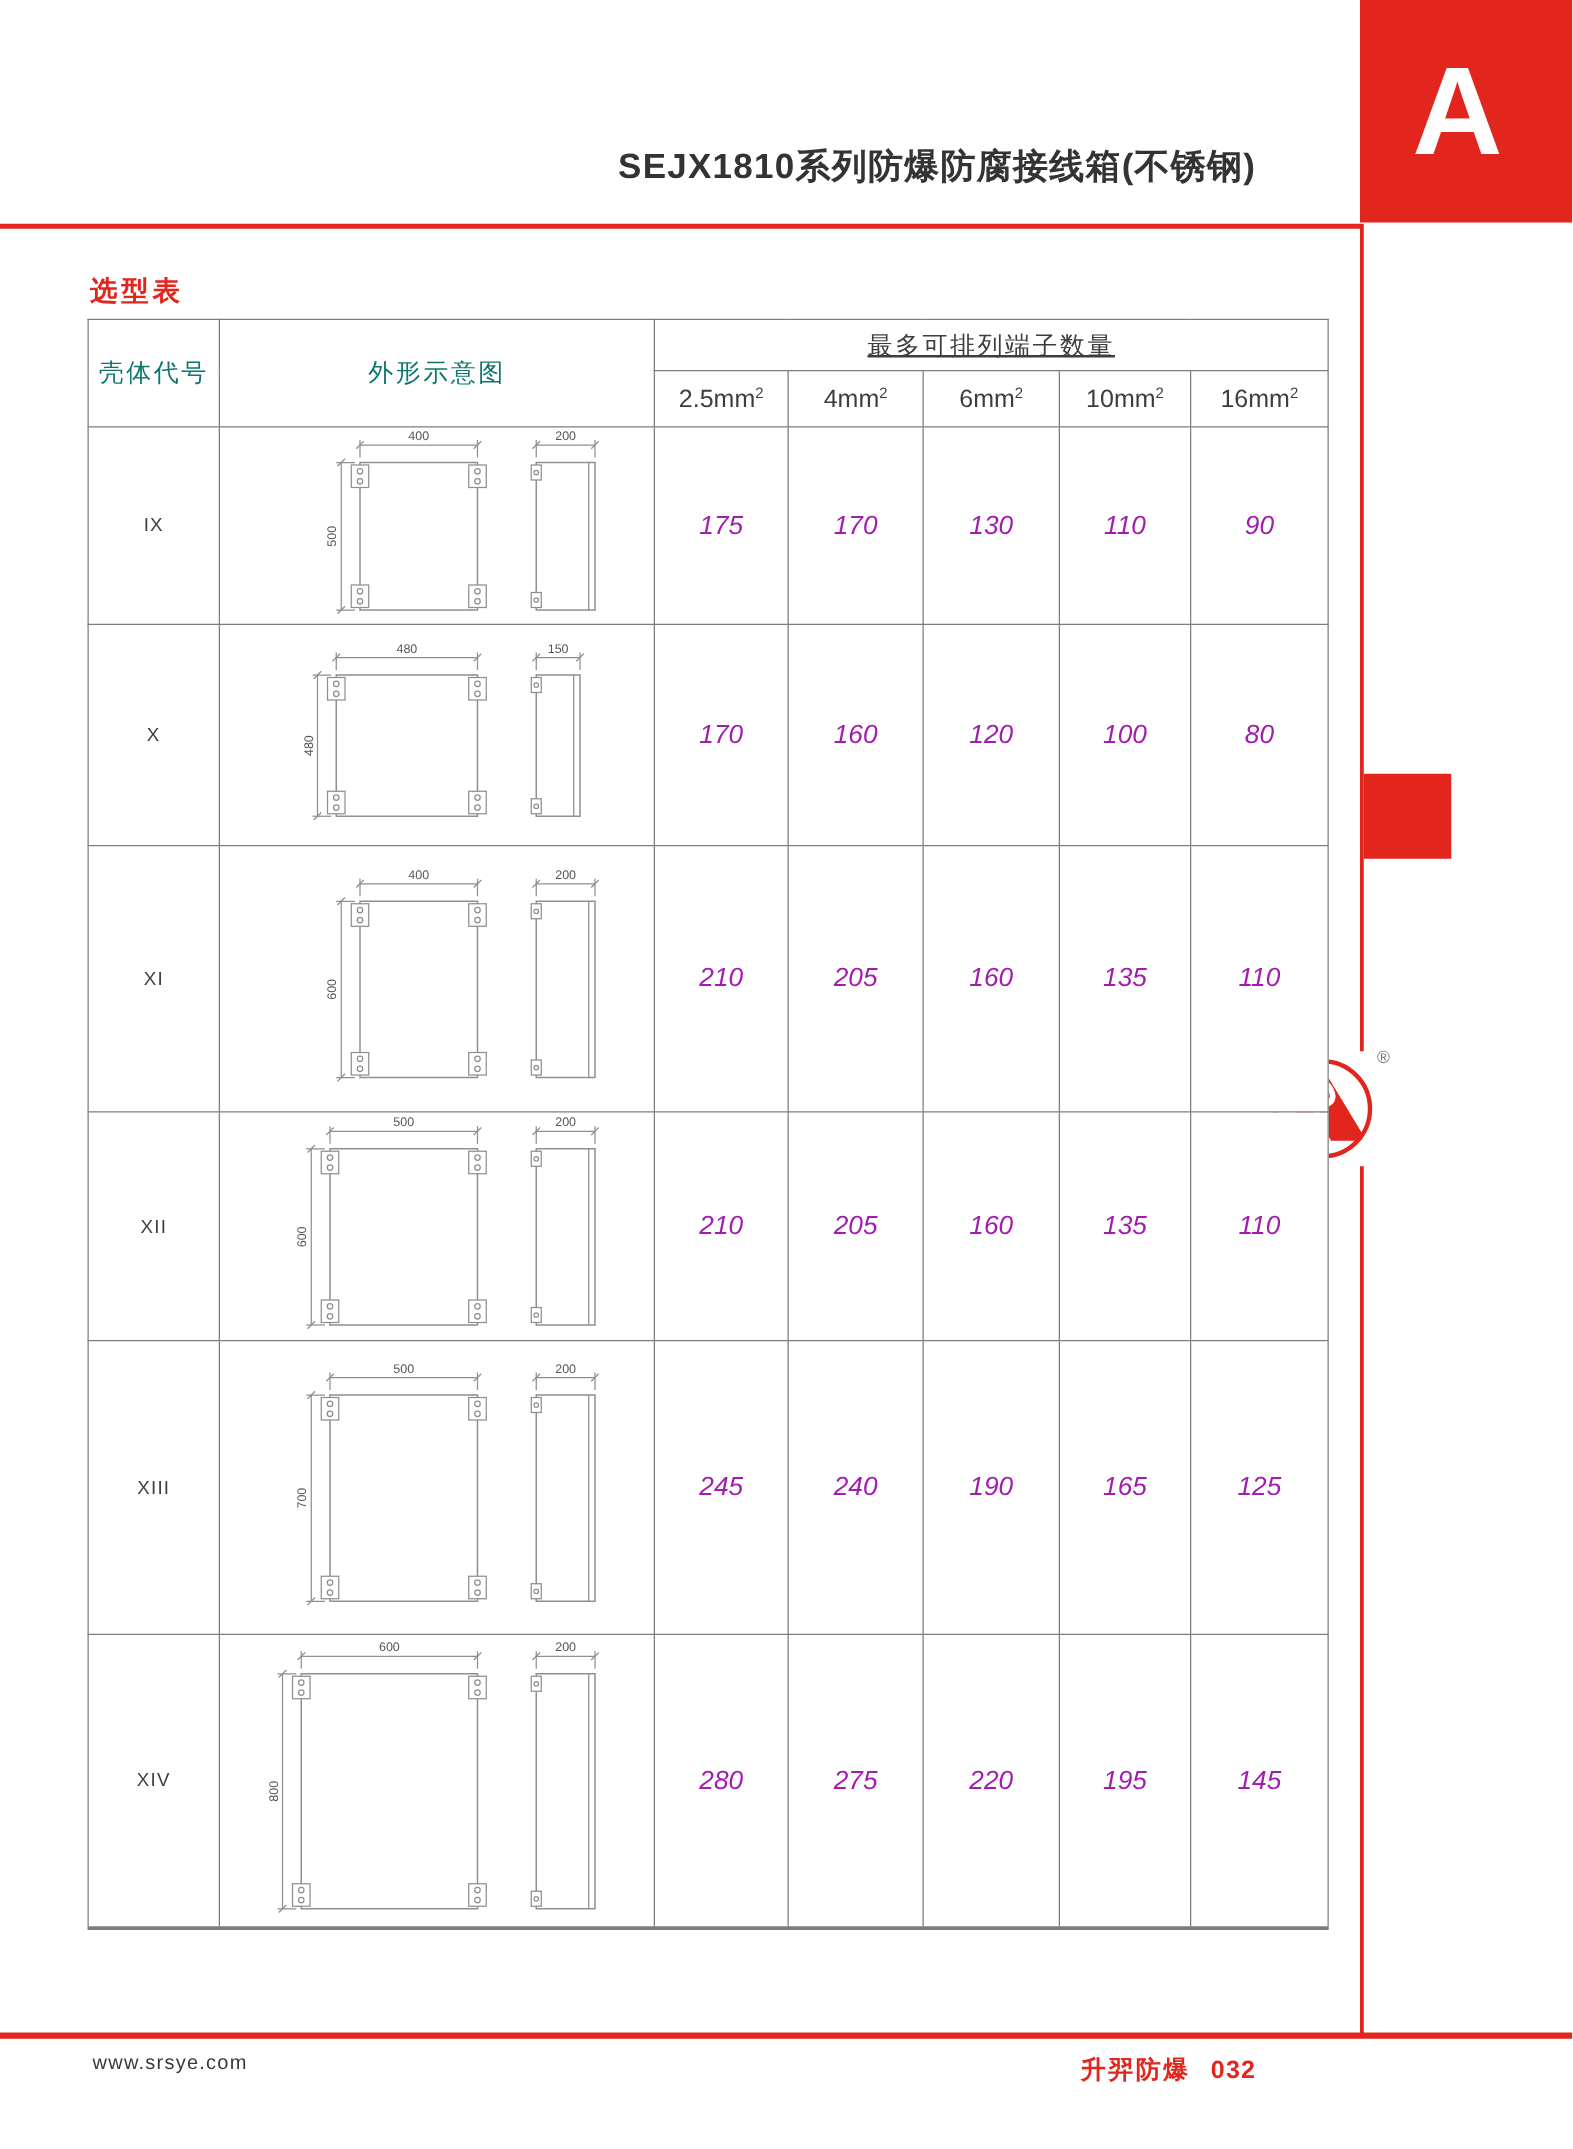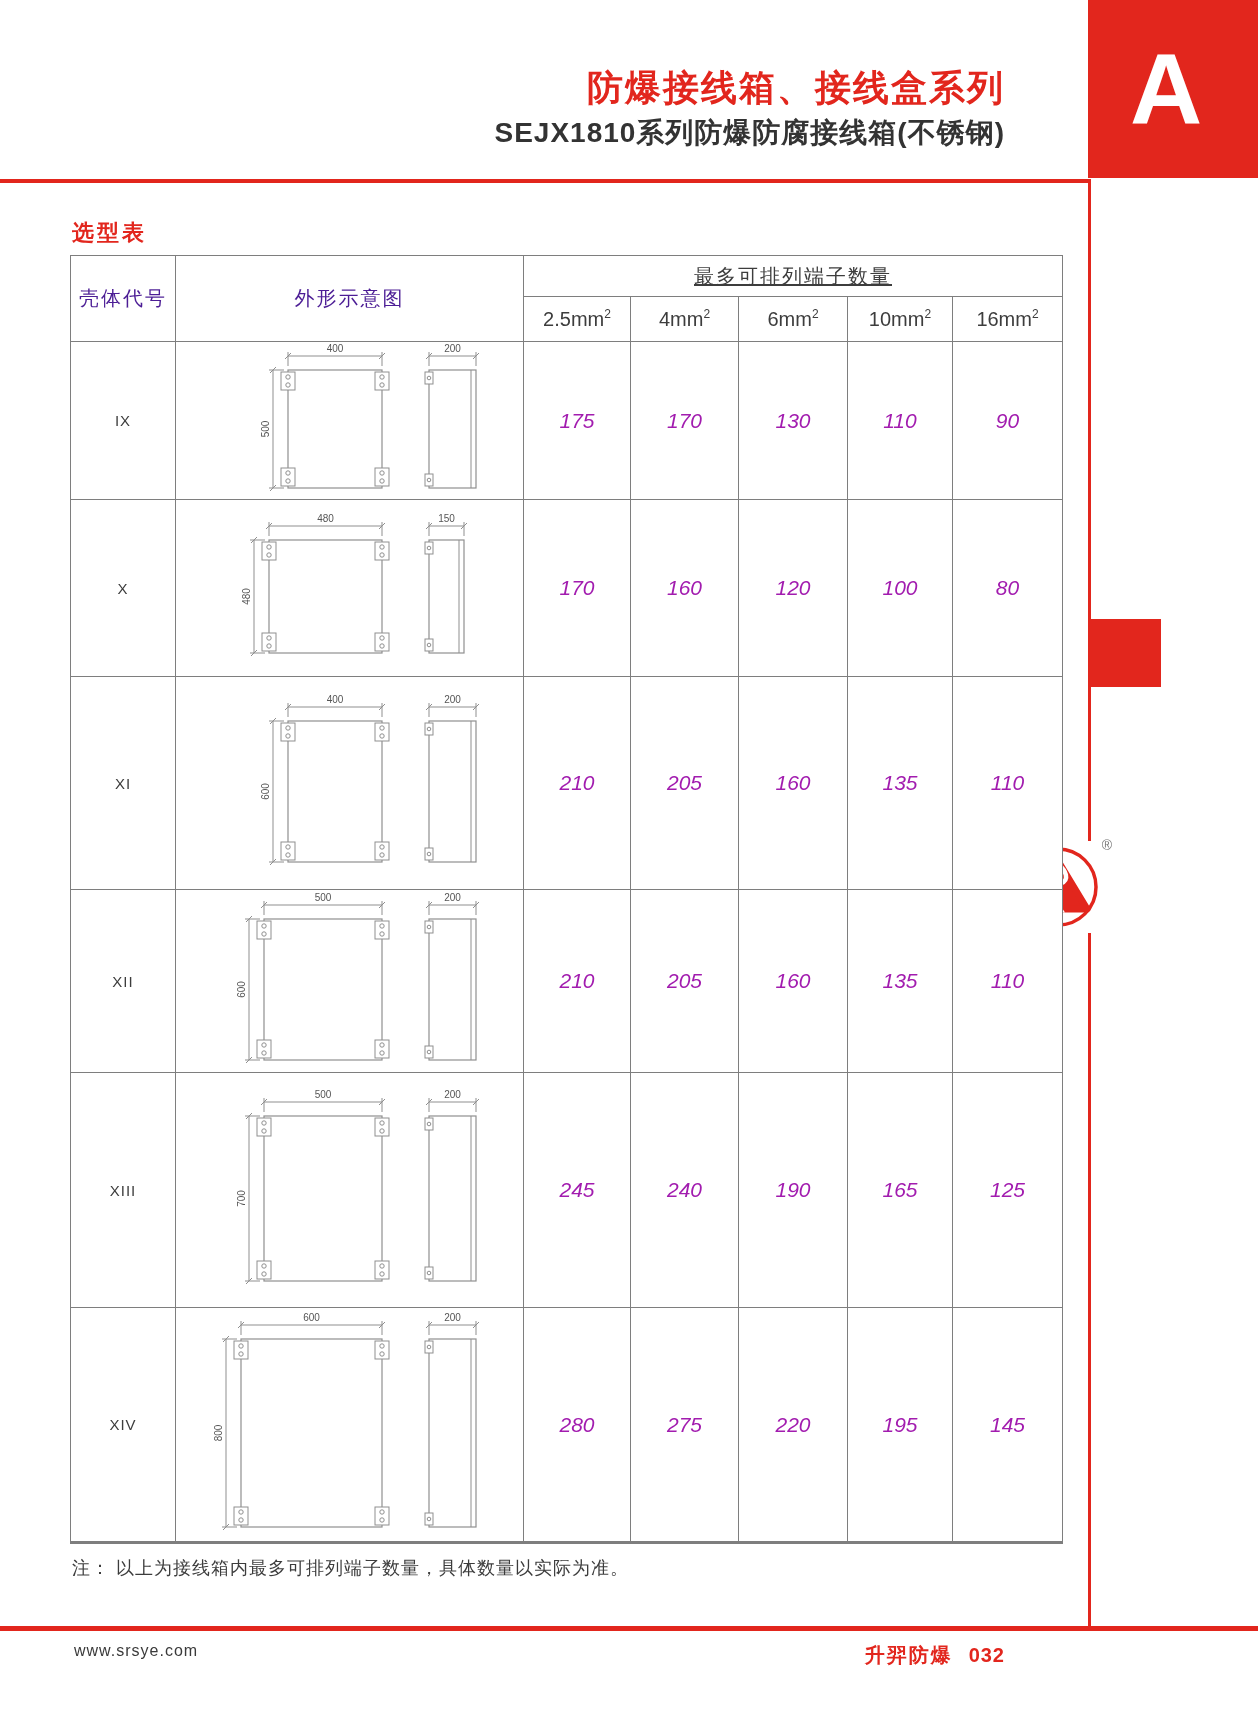--- a/index.html
+++ b/index.html
@@ -20,39 +20,38 @@
   .brand-logo{position:absolute;left:1014px;top:841px;width:92px;height:92px;background:#fff;}
   .brand-logo .rmark{position:absolute;right:-6px;top:-4px;font-size:14px;color:#777;}
   
   .section-label{position:absolute;left:72px;top:218px;font-size:22px;font-weight:bold;color:#e2261d;letter-spacing:3px;}
   
   table.sel{position:absolute;left:70px;top:255px;width:992px;border-collapse:collapse;table-layout:fixed;
     border-bottom:3px solid #7e7e7e;}
   table.sel th,table.sel td{border:1px solid #7e7e7e;text-align:center;vertical-align:middle;
     font-weight:normal;padding:0;background:#fff;}
   th.group-th{height:40px;font-size:20px;color:#3d3d3d;letter-spacing:2px;text-decoration:underline;}
-  th.head-th{font-size:20px;color:#4c1d95;letter-spacing:2px;}
+  th.head-th{font-size:20px;color:#0f766e;letter-spacing:2px;}
   th.sub-th{height:44px;font-size:20px;color:#3d3d3d;margin-top:16px;}
   th.sub-th sup{font-size:12px;}
   td.code-cell{font-size:15px;letter-spacing:1px;color:#3d3d3d;}
   td.value-cell{font-size:21px;color:#a21caf;font-style:italic;}
   td.diagram-cell svg{display:block;margin:0 auto;}
   
   .note-text{position:absolute;left:72px;top:1556px;font-size:18px;color:#3c3c3c;letter-spacing:1px;}
   .rule-bottom{position:absolute;left:0;top:1626px;width:1258px;height:5px;background:#e2261d;}
   .footer-website{position:absolute;left:74px;top:1642px;font-size:16px;color:#3a3a3a;letter-spacing:1px;}
   .footer-right{position:absolute;right:253px;top:1642px;font-size:20px;color:#e2261d;font-weight:bold;letter-spacing:2px;white-space:nowrap;}
   .footer-right .pgnum{margin-left:16px;letter-spacing:1px;}
 </style>
 </head>
 <body>
 
 <div class="page">
 
-  <div class="series-title">防爆接线箱、接线盒系列</div>
   <div class="product-title">SEJX1810系列防爆防腐接线箱(不锈钢)</div>
   <div class="section-tab">
     <span>A</span>
   </div>
   <div class="rule-top"></div>
   <div class="rule-right"></div>
   <div class="accent-square"></div>
 
   <div class="brand-logo">
     <svg width="92" height="92" viewBox="0 0 92 92">
@@ -381,21 +380,20 @@
           </td>
           <td class="value-cell">280</td>
           <td class="value-cell">275</td>
           <td class="value-cell">220</td>
           <td class="value-cell">195</td>
           <td class="value-cell">145</td>
         </tr>
       </tbody>
   </table>
 
-  <div class="note-text">注： 以上为接线箱内最多可排列端子数量，具体数量以实际为准。</div>
 
   <div class="rule-bottom"></div>
   <div class="footer-website">www.srsye.com</div>
   <div class="footer-right">
     <span>升羿防爆</span><span class="pgnum">032</span>
   </div>
 
 </div>
 
 </body></html>

